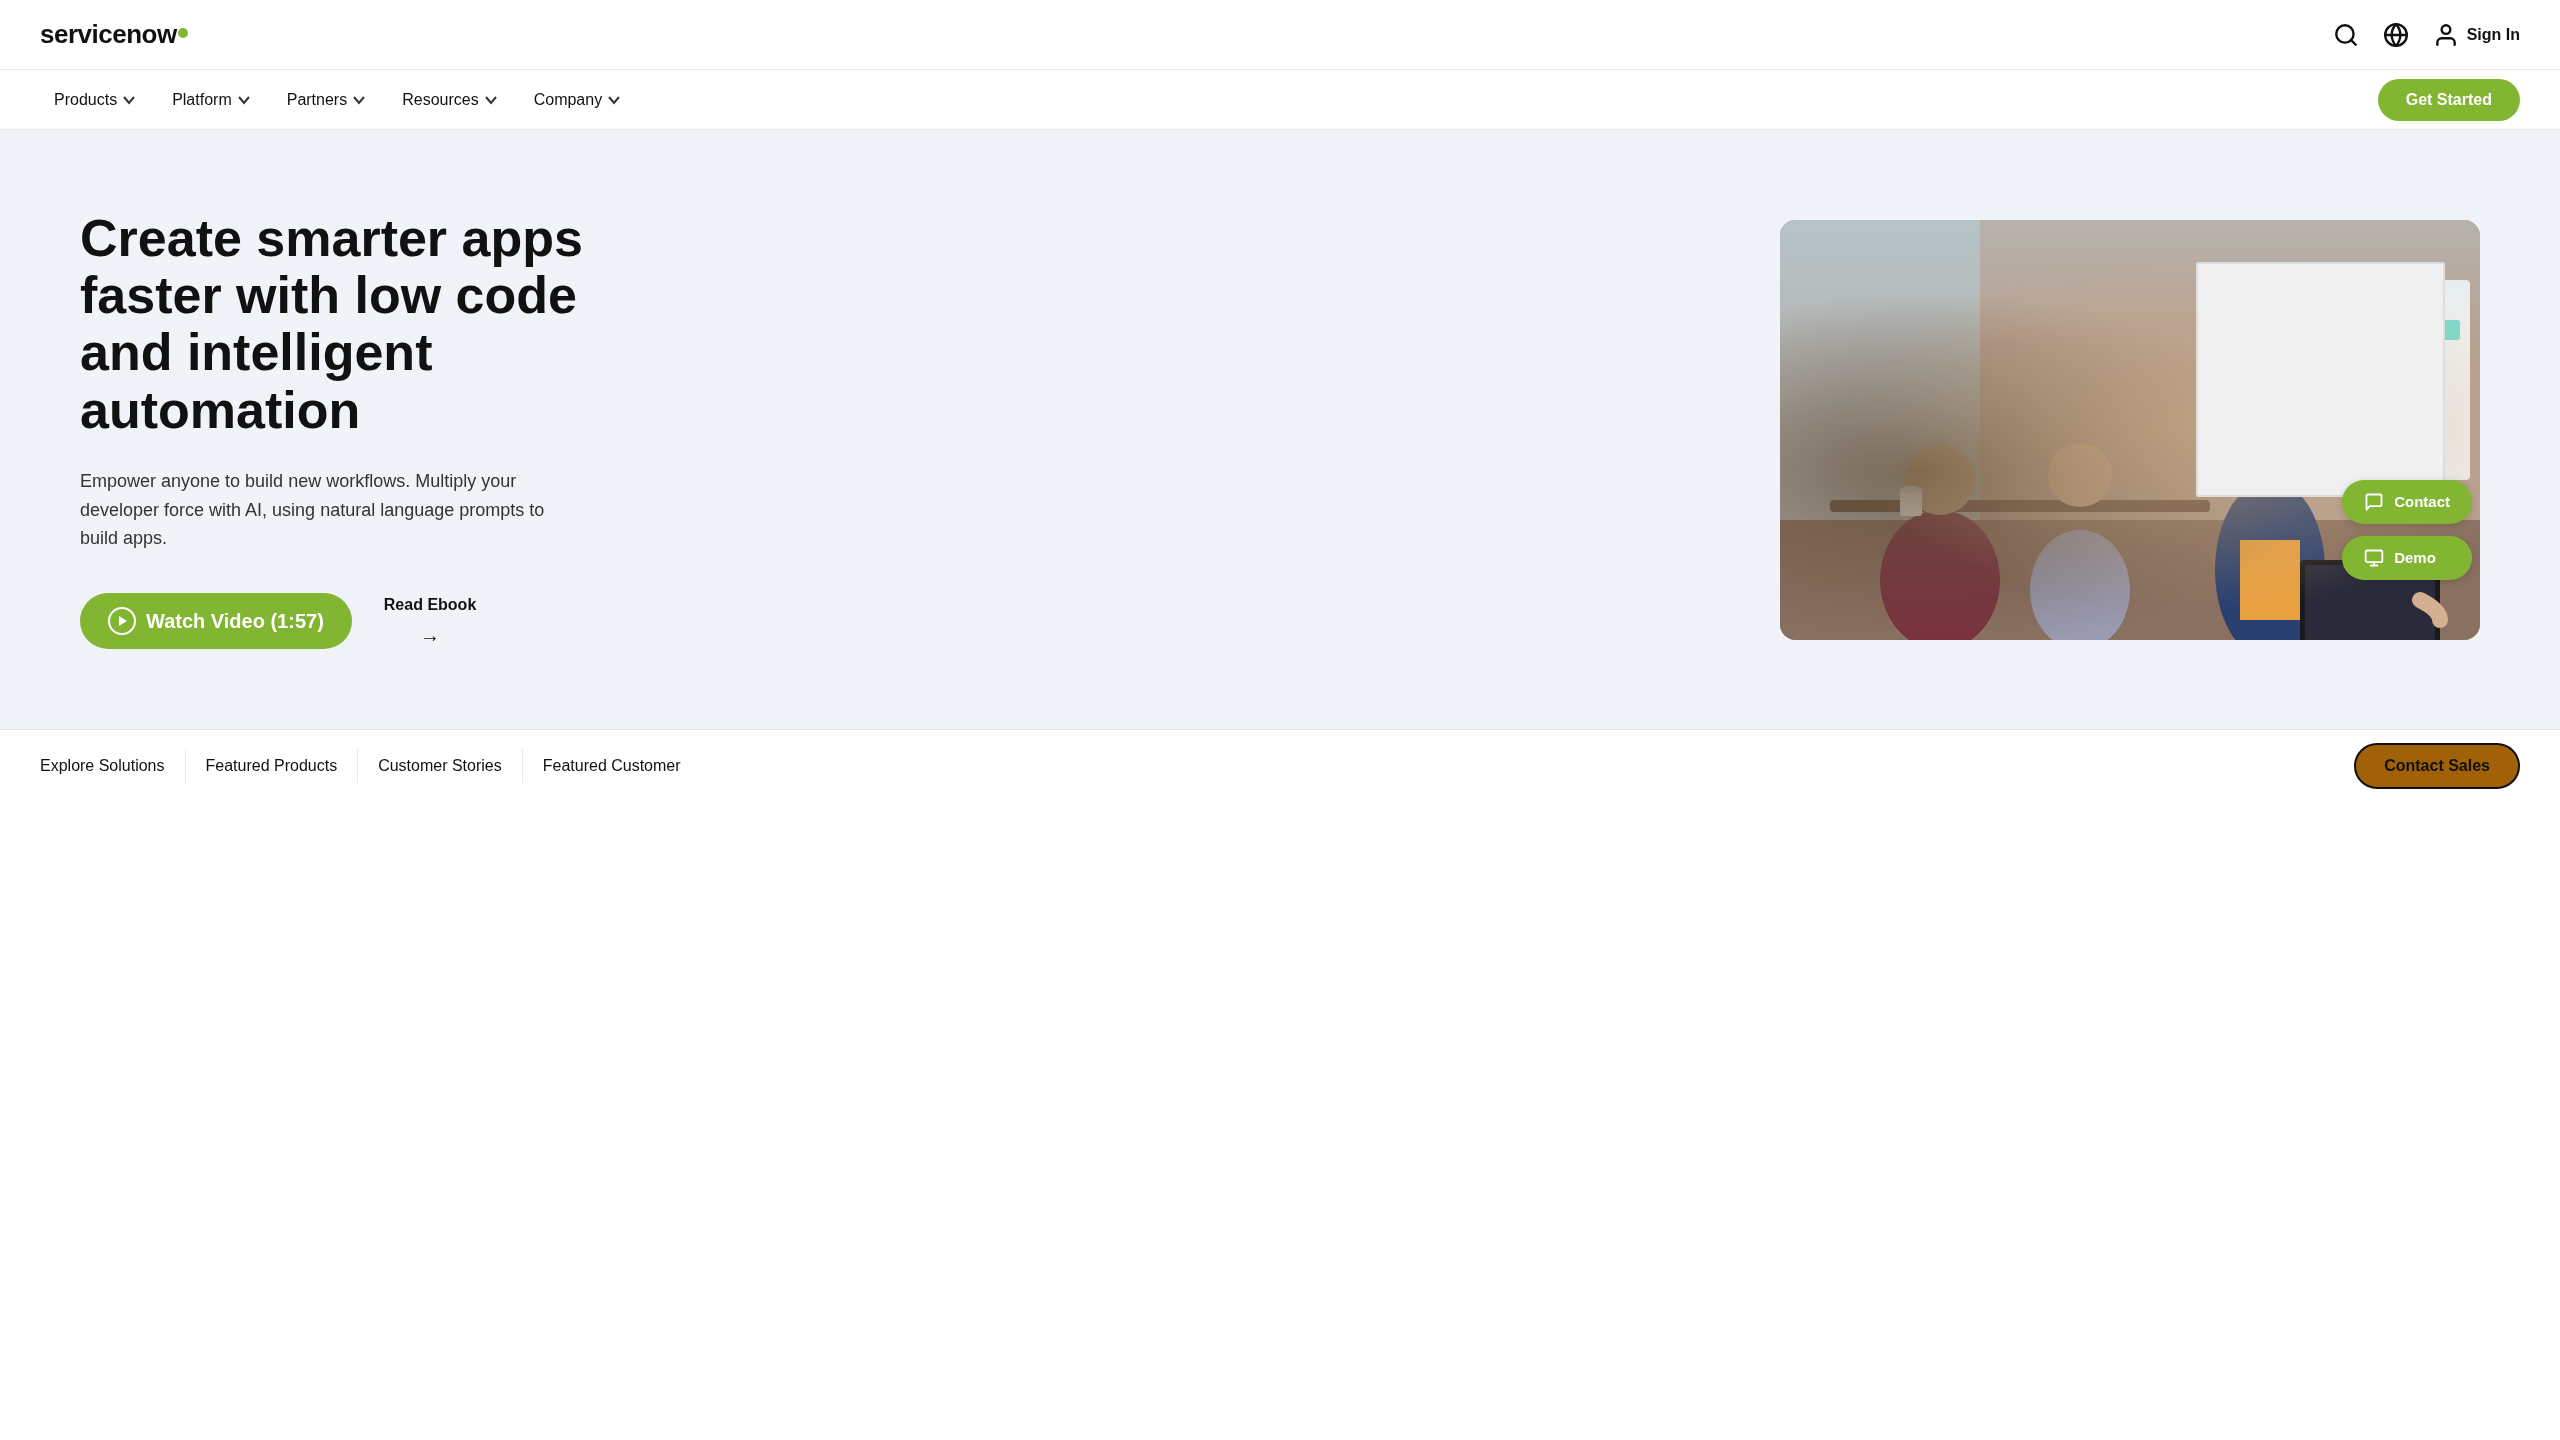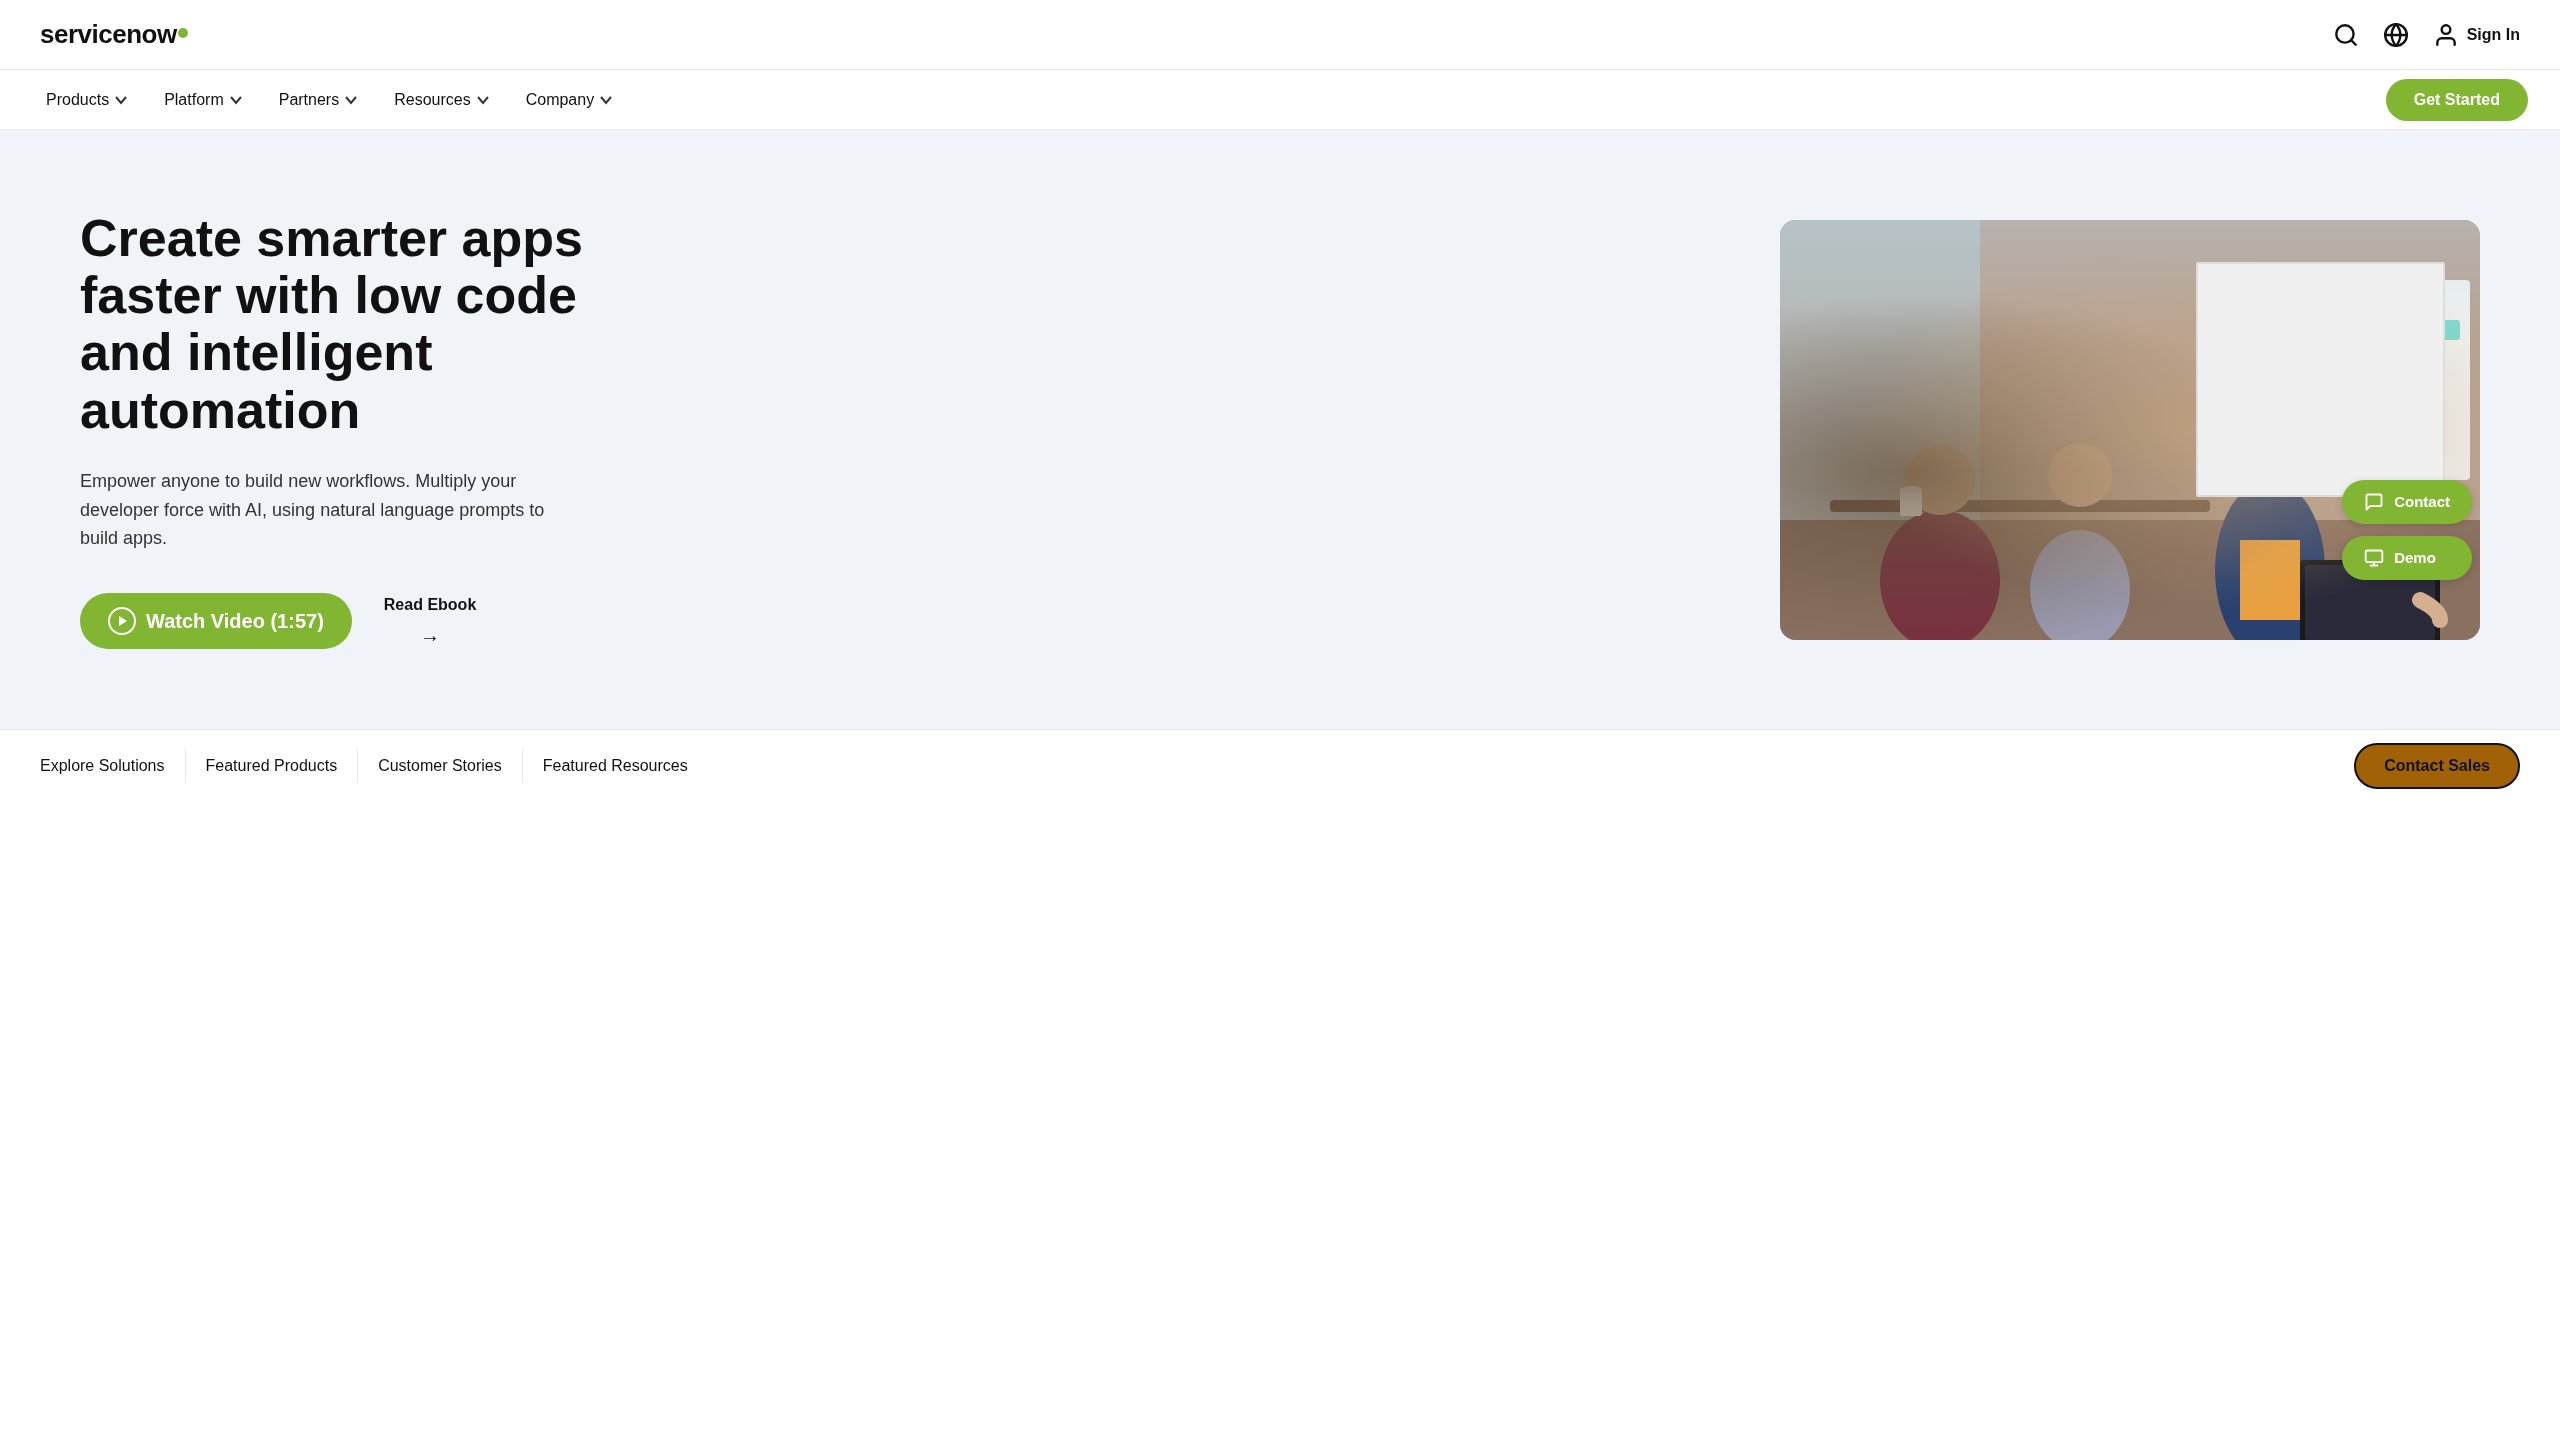--- a/index.html
+++ b/index.html
@@ -60,21 +60,21 @@
       font-size: 16px;
       font-weight: 700;
       color: #111;
     }
 
     
     .nav-bar {
       display: flex;
       align-items: center;
       justify-content: space-between;
-      padding: 0 32px;
+      padding: 0 40px;
       height: 60px;
       background: #fff;
       border-bottom: 1px solid #e8e8e8;
     }
     .nav-left {
       display: flex;
       align-items: center;
       gap: 8px;
     }
     .nav-item {
@@ -437,16 +437,16 @@
       </button>
     </div>
   </div>
 </section>
 
 <div class="bottom-bar">
   <nav class="bottom-nav">
     <button class="bottom-nav-item">Explore Solutions</button>
     <button class="bottom-nav-item">Featured Products</button>
     <button class="bottom-nav-item">Customer Stories</button>
-    <button class="bottom-nav-item">Featured Resources</button>
+    <button class="bottom-nav-item">Featured Customer</button>
   </nav>
   <button class="contact-sales-btn">Contact Sales</button>
 </div>
 
 </body></html>

